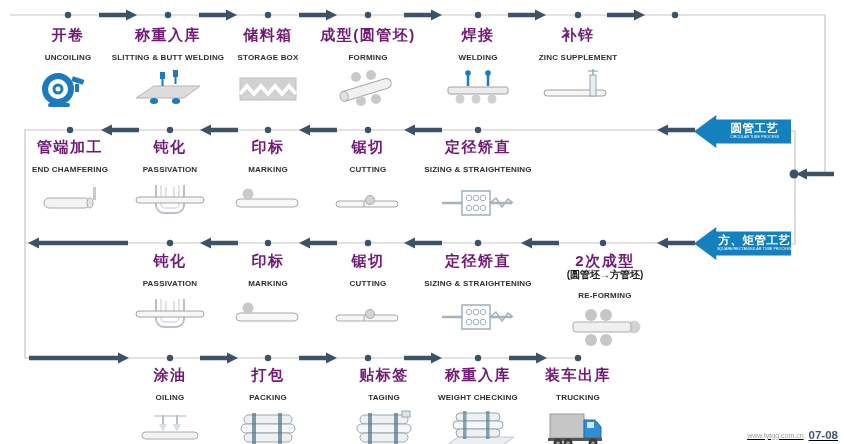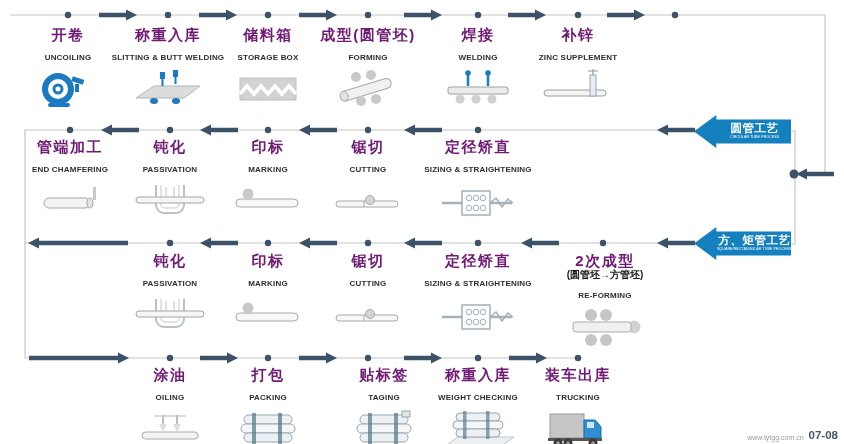--- a/index.html
+++ b/index.html
@@ -10,21 +10,21 @@
   .station .zh{font-size:15px;font-weight:700;color:#701a75;letter-spacing:1.5px;line-height:1.15;white-space:nowrap;}
   .station .zh-sub{font-size:10px;font-weight:700;color:#1a1a1a;line-height:1.2;white-space:nowrap;}
   .station .en{font-size:8px;font-weight:700;color:#2e2e2e;letter-spacing:0.2px;white-space:nowrap;margin-top:10px;}
   .station .icon{display:flex;justify-content:center;margin-top:3px;}
   .banner{position:absolute;left:694px;width:97px;height:33px;background:#1480bd;
           clip-path:polygon(0 50%,23% 0,23% 14%,100% 14%,100% 86%,23% 86%,23% 100%);
           display:flex;flex-direction:column;justify-content:center;align-items:center;
           padding-left:24px;box-sizing:border-box;color:#fff;}
   .banner .banner-zh{font-size:11.5px;font-weight:700;letter-spacing:0.5px;line-height:1.1;white-space:nowrap;}
   .banner .banner-en{font-size:6px;white-space:nowrap;transform:scale(0.62);transform-origin:center top;line-height:1;}
-  #footer{position:absolute;right:6px;bottom:3px;display:flex;align-items:flex-end;gap:5px;}
+  #footer{position:absolute;right:6px;bottom:3px;display:flex;align-items:center;gap:5px;text-decoration:underline;}
   #footer .site{font-size:7px;color:#9a9a9a;}
   #footer .page{font-size:11.5px;font-weight:700;color:#44566b;}
 </style>
 </head>
 <body>
 
 <div id="canvas">
   <svg id="lines" width="844" height="444" viewBox="0 0 844 444">
     <path d="M10 15 H825 V174" fill="none" stroke="#c6c6c6" stroke-width="1.2"></path>
     <path d="M698 130 H25 V358 H582" fill="none" stroke="#c6c6c6" stroke-width="1.2"></path>

